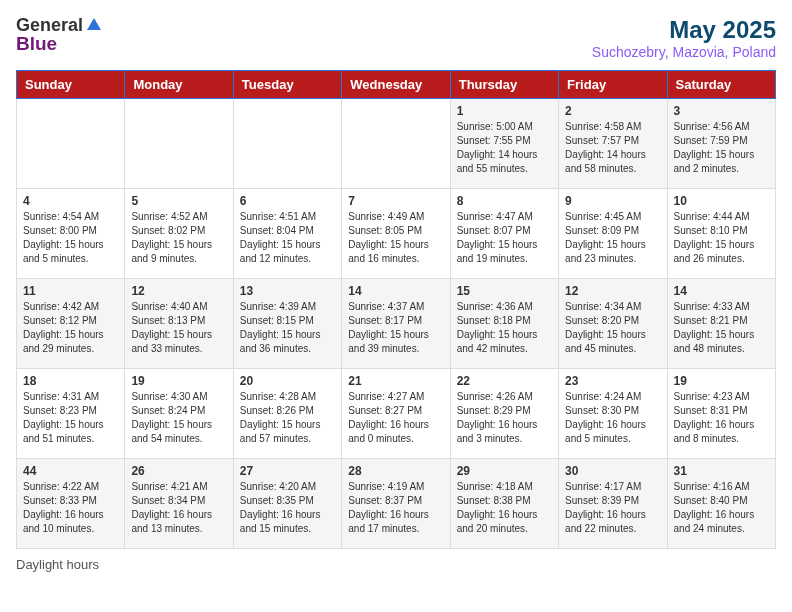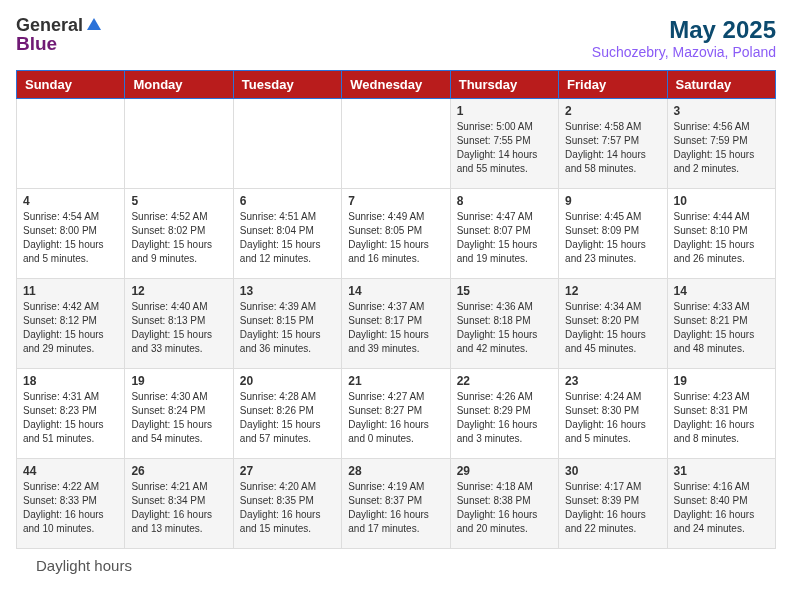--- a/index.html
+++ b/index.html
@@ -83,23 +83,22 @@
     .day-info {
       font-size: 10px;
       line-height: 1.4;
       color: #333;
     }
     .empty-cell {
       background: #fff !important;
     }
     .footer {
       margin-top: 8px;
-      font-size: 15px;
+      font-size: 13px;
       color: #555;
-      margin-left: 20px;
     }
   </style>
 </head>
 <body>
 
 <div class="header">
   <div class="logo">
     <div>
       <div style="display:flex;align-items:center;">
         <span class="logo-text-general">General</span>

